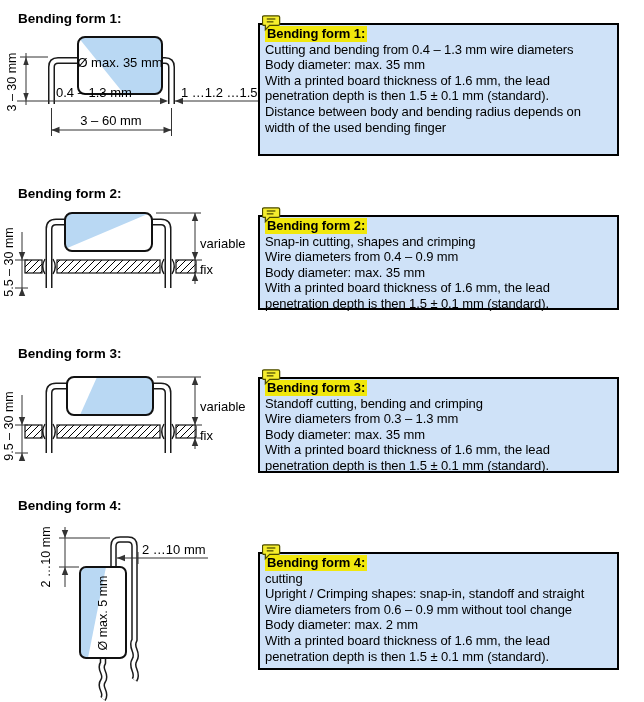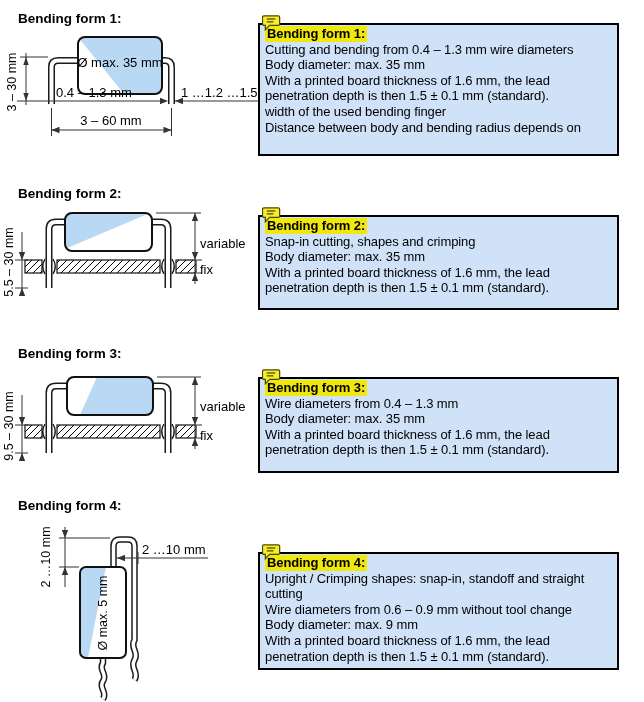--- a/index.html
+++ b/index.html
@@ -95,22 +95,22 @@
   <svg class="note-icon" viewBox="0 0 22 18">
     <path d="M2,1.5 h15 a1.5,1.5 0 0 1 1.5,1.5 v7 a1.5,1.5 0 0 1 -1.5,1.5 h-9 l-4.5,4.5 v-4.5 h-1.5 a1.5,1.5 0 0 1 -1.5,-1.5 v-7 a1.5,1.5 0 0 1 1.5,-1.5 z" fill="#f5ed2e" stroke="#4a4a00" stroke-width="1.3"></path>
     <line x1="5" y1="4.8" x2="14" y2="4.8" stroke="#4a4a00" stroke-width="1.3"></line>
     <line x1="5" y1="7.8" x2="12" y2="7.8" stroke="#4a4a00" stroke-width="1.3"></line>
   </svg>
   <div><span class="box-title">Bending form 1:</span></div>
   <div class="line">Cutting and bending from 0.4 – 1.3 mm wire diameters</div>
   <div class="line">Body diameter: max. 35 mm</div>
   <div class="line">With a printed board thickness of 1.6 mm, the lead</div>
   <div class="line">penetration depth is then 1.5 ± 0.1 mm (standard).</div>
+  <div class="line">Distance between body and bending radius depends on</div>
   <div class="line">width of the used bending finger</div>
-  <div class="line">Distance between body and bending radius depends on</div>
 </div>
 
 <div class="heading" style="top:186px">Bending form 2:</div>
 
 <svg class="diagram" style="left:0;top:180px" width="260" height="130" viewBox="0 0 260 130">
   <defs>
     <clipPath id="bc2">
         <rect x="65" y="33" width="87" height="38" rx="7"></rect>
       </clipPath>
     <pattern id="h2" patternUnits="userSpaceOnUse" width="7" height="7">
@@ -160,20 +160,21 @@
 </svg>
 
 <div class="info-box" style="left:258px;top:215px;width:347px;height:89px">
   <svg class="note-icon" viewBox="0 0 22 18">
     <path d="M2,1.5 h15 a1.5,1.5 0 0 1 1.5,1.5 v7 a1.5,1.5 0 0 1 -1.5,1.5 h-9 l-4.5,4.5 v-4.5 h-1.5 a1.5,1.5 0 0 1 -1.5,-1.5 v-7 a1.5,1.5 0 0 1 1.5,-1.5 z" fill="#f5ed2e" stroke="#4a4a00" stroke-width="1.3"></path>
     <line x1="5" y1="4.8" x2="14" y2="4.8" stroke="#4a4a00" stroke-width="1.3"></line>
     <line x1="5" y1="7.8" x2="12" y2="7.8" stroke="#4a4a00" stroke-width="1.3"></line>
   </svg>
   <div><span class="box-title">Bending form 2:</span></div>
   <div class="line">Snap-in cutting, shapes and crimping</div>
+  <div class="line">Wire diameters from 0.4 – 0.9 mm</div>
   <div class="line">Body diameter: max. 35 mm</div>
   <div class="line">With a printed board thickness of 1.6 mm, the lead</div>
   <div class="line">penetration depth is then 1.5 ± 0.1 mm (standard).</div>
 </div>
 
 <div class="heading" style="top:346px">Bending form 3:</div>
 
 <svg class="diagram" style="left:0;top:345px" width="260" height="135" viewBox="0 0 260 135">
   <defs>
     <clipPath id="bc3">
@@ -225,21 +226,22 @@
   </g>
 </svg>
 
 <div class="info-box" style="left:258px;top:377px;width:347px;height:90px">
   <svg class="note-icon" viewBox="0 0 22 18">
     <path d="M2,1.5 h15 a1.5,1.5 0 0 1 1.5,1.5 v7 a1.5,1.5 0 0 1 -1.5,1.5 h-9 l-4.5,4.5 v-4.5 h-1.5 a1.5,1.5 0 0 1 -1.5,-1.5 v-7 a1.5,1.5 0 0 1 1.5,-1.5 z" fill="#f5ed2e" stroke="#4a4a00" stroke-width="1.3"></path>
     <line x1="5" y1="4.8" x2="14" y2="4.8" stroke="#4a4a00" stroke-width="1.3"></line>
     <line x1="5" y1="7.8" x2="12" y2="7.8" stroke="#4a4a00" stroke-width="1.3"></line>
   </svg>
   <div><span class="box-title">Bending form 3:</span></div>
-  <div class="line">Wire diameters from 0.4 – 1.3 mm</div>
+  <div class="line">Standoff cutting, bending and crimping</div>
+  <div class="line">Wire diameters from 0.3 – 1.3 mm</div>
   <div class="line">Body diameter: max. 35 mm</div>
   <div class="line">With a printed board thickness of 1.6 mm, the lead</div>
   <div class="line">penetration depth is then 1.5 ± 0.1 mm (standard).</div>
 </div>
 
 <div class="heading" style="top:498px">Bending form 4:</div>
 
 <svg class="diagram" style="left:30px;top:515px" width="230" height="187" viewBox="0 0 230 187">
   <defs>
     <clipPath id="bc4">
@@ -281,19 +283,19 @@
   </g>
 </svg>
 
 <div class="info-box" style="left:258px;top:552px;width:347px;height:112px">
   <svg class="note-icon" viewBox="0 0 22 18">
     <path d="M2,1.5 h15 a1.5,1.5 0 0 1 1.5,1.5 v7 a1.5,1.5 0 0 1 -1.5,1.5 h-9 l-4.5,4.5 v-4.5 h-1.5 a1.5,1.5 0 0 1 -1.5,-1.5 v-7 a1.5,1.5 0 0 1 1.5,-1.5 z" fill="#f5ed2e" stroke="#4a4a00" stroke-width="1.3"></path>
     <line x1="5" y1="4.8" x2="14" y2="4.8" stroke="#4a4a00" stroke-width="1.3"></line>
     <line x1="5" y1="7.8" x2="12" y2="7.8" stroke="#4a4a00" stroke-width="1.3"></line>
   </svg>
   <div><span class="box-title">Bending form 4:</span></div>
+  <div class="line">cutting</div>
   <div class="line">Upright / Crimping shapes: snap-in, standoff and straight</div>
-  <div class="line">cutting</div>
   <div class="line">Wire diameters from 0.6 – 0.9 mm without tool change</div>
-  <div class="line">Body diameter: max. 9 mm</div>
+  <div class="line">Body diameter: max. 2 mm</div>
   <div class="line">With a printed board thickness of 1.6 mm, the lead</div>
   <div class="line">penetration depth is then 1.5 ± 0.1 mm (standard).</div>
 </div>
 
 </body></html>

